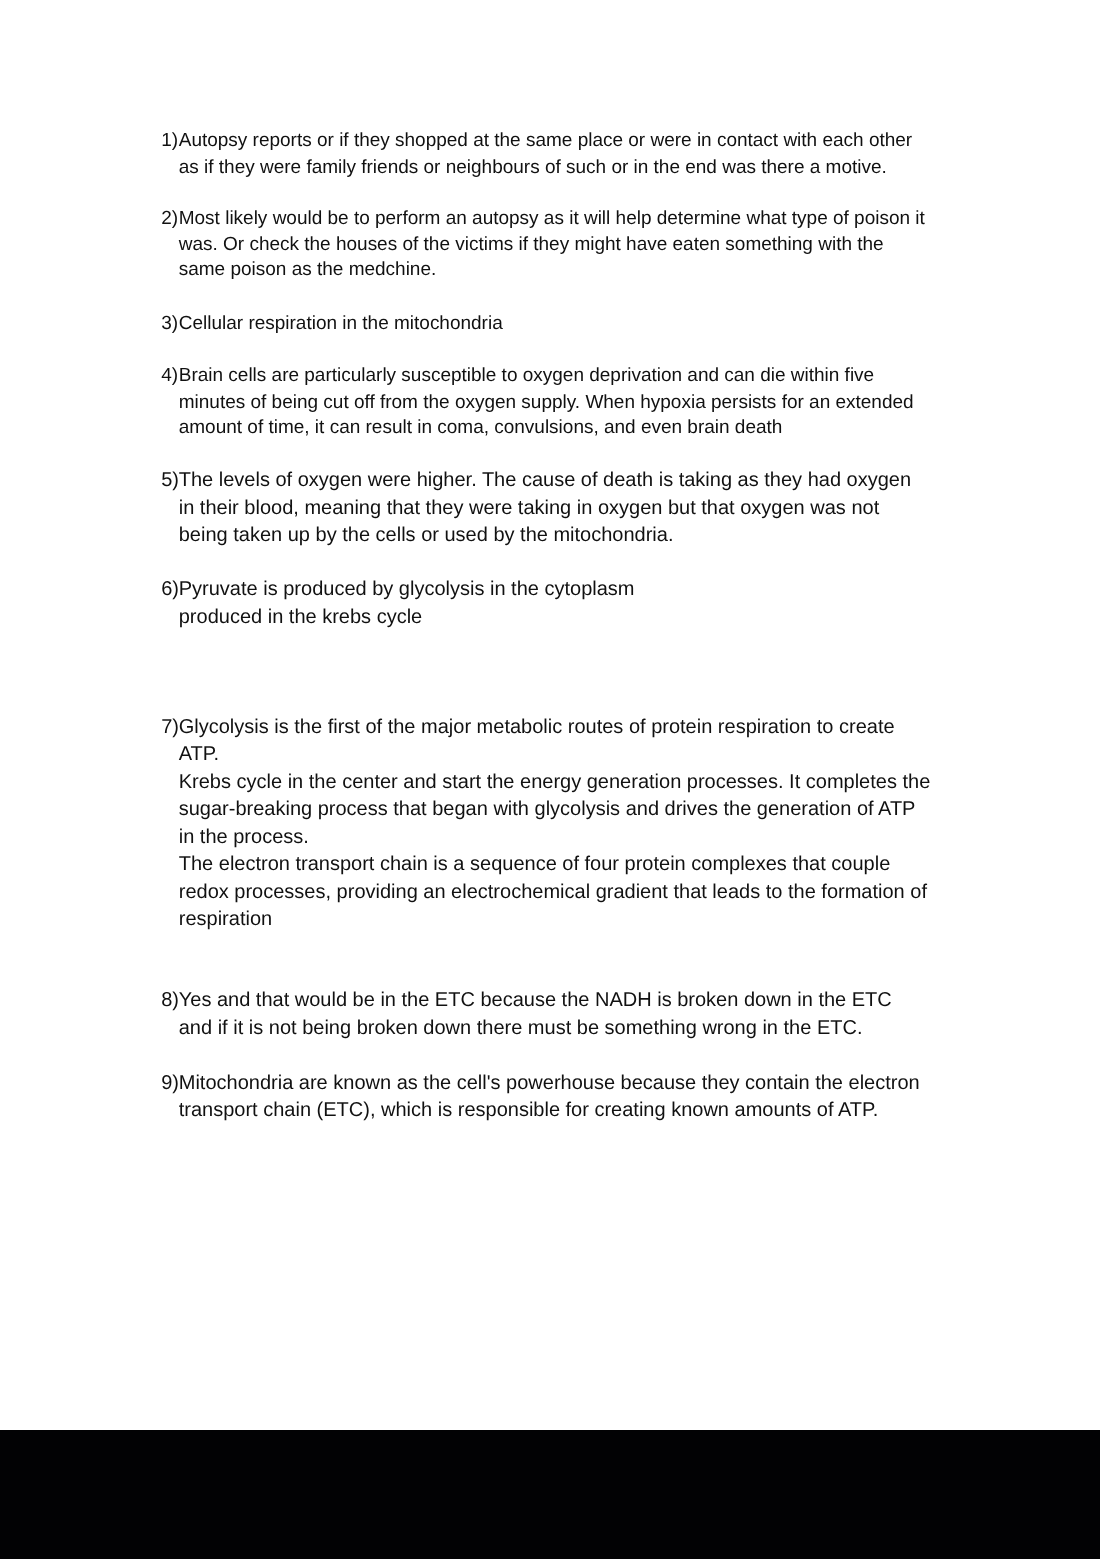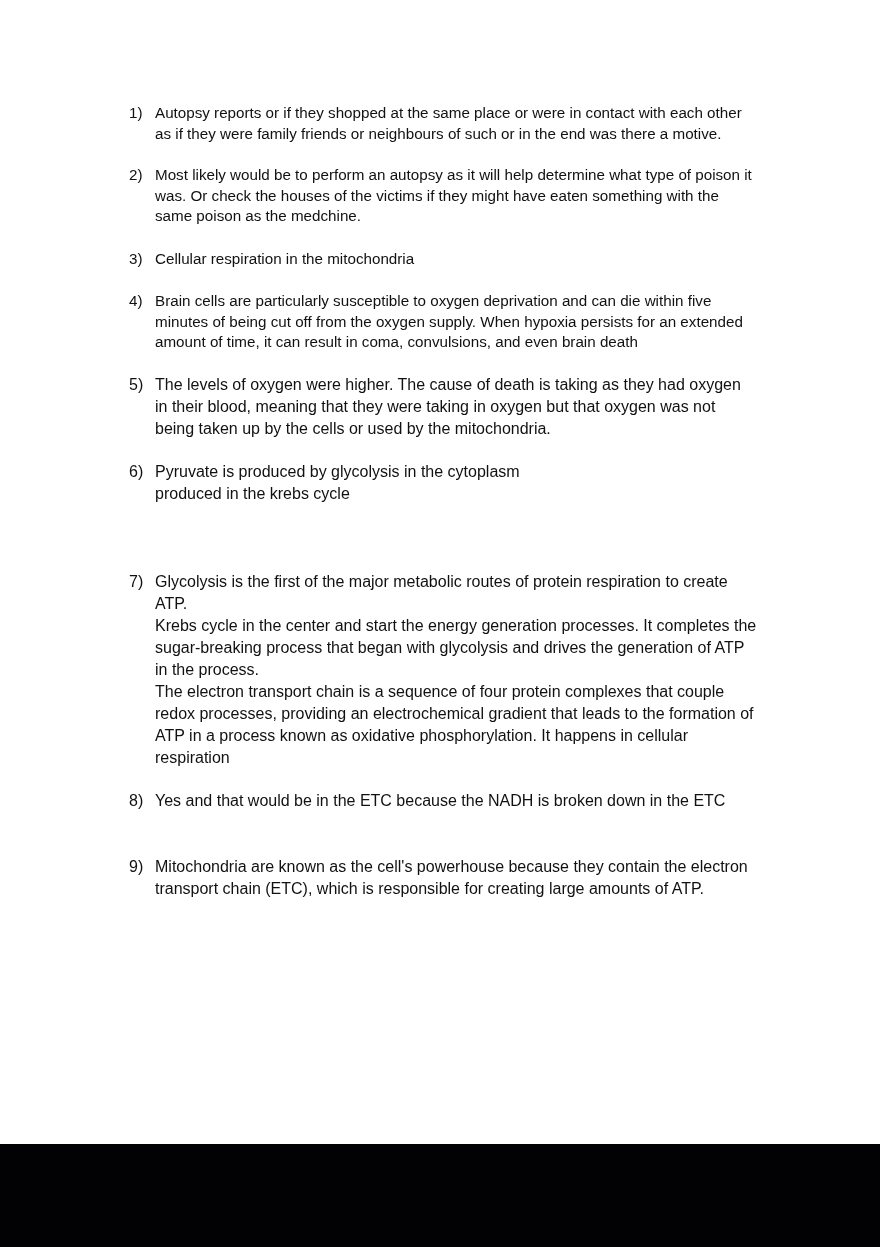--- a/index.html
+++ b/index.html
@@ -6,21 +6,21 @@
   body {
     width: 880px; height: 1247px; position: relative; overflow: hidden;
     background: #ffffff;
     font-family: "Liberation Sans", sans-serif;
     color: #111111;
   }
   .page { position: absolute; left: 0; top: 0; width: 880px; height: 1144px; background: #ffffff; }
   .bottom-band { position: absolute; left: 0; top: 1144px; width: 880px; height: 103px; background: #020204; }
   .item { position: absolute; left: 129px; width: 680px; }
   .num { position: absolute; left: 0; top: 0; }
-  .body { margin-left: 26px; }
+  .body { margin-left: 14px; }
   .line { display: block; white-space: nowrap; }
   .s15 { font-size: 15.2px; line-height: 20.6px; }
   .s16 { font-size: 16px; line-height: 22px; }
 </style>
 </head>
 <body>
 
 <div class="page">
 
   <div class="item s15" style="top:103px;">
@@ -76,35 +76,35 @@
   <div class="item s16" style="top:571px;">
     <span class="num">7)</span>
     <div class="body">
       <span class="line">Glycolysis is the first of the major metabolic routes of protein respiration to create</span>
       <span class="line">ATP.</span>
       <span class="line">Krebs cycle in the center and start the energy generation processes. It completes the</span>
       <span class="line">sugar-breaking process that began with glycolysis and drives the generation of ATP</span>
       <span class="line">in the process.</span>
       <span class="line">The electron transport chain is a sequence of four protein complexes that couple</span>
       <span class="line">redox processes, providing an electrochemical gradient that leads to the formation of</span>
-      <span class="line">ATP in a process known as oxidative phosphorylation. It happens in cellular</span>
       <span class="line">respiration</span>
     </div>
   </div>
 
   <div class="item s16" style="top:790px;">
     <span class="num">8)</span>
     <div class="body">
       <span class="line">Yes and that would be in the ETC because the NADH is broken down in the ETC</span>
+      <span class="line">and if it is not being broken down there must be something wrong in the ETC.</span>
     </div>
   </div>
 
   <div class="item s16" style="top:856px;">
     <span class="num">9)</span>
     <div class="body">
       <span class="line">Mitochondria are known as the cell's powerhouse because they contain the electron</span>
-      <span class="line">transport chain (ETC), which is responsible for creating large amounts of ATP.</span>
+      <span class="line">transport chain (ETC), which is responsible for creating known amounts of ATP.</span>
     </div>
   </div>
 
 </div>
 
 <div class="bottom-band"></div>
 
 </body></html>

